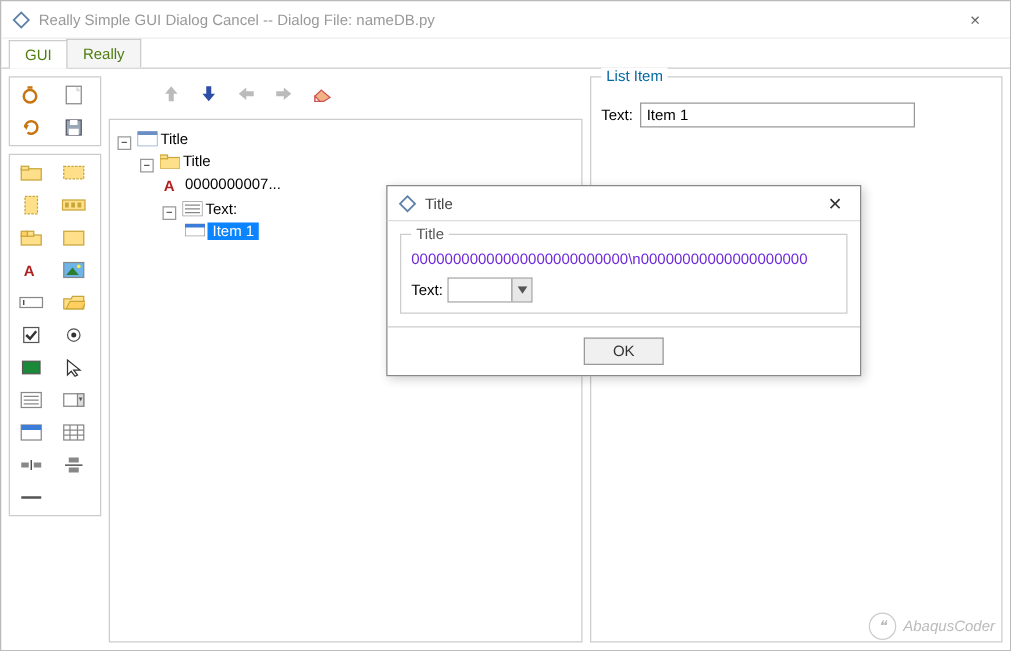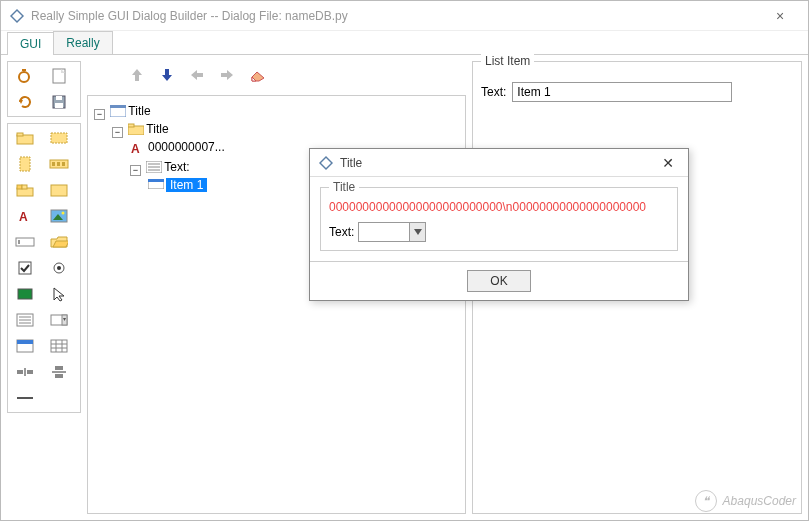--- a/index.html
+++ b/index.html
@@ -2,71 +2,71 @@
 <html><head>
 <meta charset="utf-8">
 <style>
 * { box-sizing: border-box; margin: 0; padding: 0; font-family: "Segoe UI", Tahoma, sans-serif; font-size: 12px; }
 body { background: #fff; width: 809px; height: 521px; border: 1px solid #bbb; display: flex; flex-direction: column; position: relative; }
 .titlebar { height: 30px; display: flex; align-items: center; padding: 0 8px; color: #999; border-bottom: 1px solid #eee; }
 .titlebar .app-icon { width: 16px; height: 16px; margin-right: 6px; }
 .titlebar .title-text { flex: 1; }
 .titlebar .close { width: 40px; text-align: center; color: #666; font-size: 14px; cursor: pointer; }
 .tabs { height: 24px; display: flex; align-items: flex-end; padding-left: 6px; border-bottom: 1px solid #ccc; }
-.tab { padding: 4px 12px; border: 1px solid #ccc; border-bottom: none; background: #f5f5f5; margin-right: -1px; color: #0f766e; cursor: pointer; text-align: center; }
+.tab { padding: 4px 12px; border: 1px solid #ccc; border-bottom: none; background: #f5f5f5; margin-right: -1px; color: #4d7c0f; cursor: pointer; text-align: center; }
 .tab.active { background: #fff; position: relative; top: 1px; }
 .workspace { flex: 1; display: flex; padding: 6px; gap: 6px; position: relative; }
 .toolbox { width: 74px; display: flex; flex-direction: column; gap: 6px; }
 .tool-panel { border: 1px solid #ccc; background: #fff; padding: 4px; display: grid; grid-template-columns: 1fr 1fr; gap: 6px 4px; }
 .tool-btn { width: 26px; height: 20px; display: flex; align-items: center; justify-content: center; cursor: pointer; }
 .middle { flex: 1; display: flex; flex-direction: column; gap: 6px; }
 .toolbar { height: 28px; display: flex; align-items: center; gap: 10px; padding-left: 40px; }
 .toolbar .tbtn { width: 20px; height: 20px; display: flex; align-items: center; justify-content: center; cursor: pointer; }
 .tree-panel { flex: 1; border: 1px solid #ccc; padding: 6px; overflow: hidden; }
 .tree ul { list-style: none; padding-left: 18px; }
 .tree li { position: relative; padding: 2px 0; white-space: nowrap; }
 .tree .node { display: inline-flex; align-items: center; gap: 4px; }
 .tree .twisty { width: 11px; height: 11px; border: 1px solid #999; display: inline-flex; align-items: center; justify-content: center; font-size: 9px; line-height: 1; margin-right: 2px; cursor: pointer; }
 .tree .icon { width: 14px; height: 12px; display: inline-block; }
 .tree .selected { background: #0a84ff; color: #fff; padding: 0 4px; }
 .right { width: 330px; display: flex; flex-direction: column; }
 .prop-panel { border: 1px solid #ccc; position: relative; padding: 12px 8px 8px; flex: 1; }
-.prop-panel .legend { position: absolute; top: -8px; left: 8px; background: #fff; padding: 0 4px; color: #404040; }
+.prop-panel .legend { position: absolute; top: -8px; left: 8px; background: #fff; padding: 0 4px; color: #0369a1; }
 .prop-row { display: flex; align-items: center; gap: 6px; margin-top: 8px; }
 .prop-row input[type=text] { border: 1px solid #999; padding: 2px 4px; width: 220px; }
 .modal { position: absolute; left: 308px; top: 147px; width: 380px; background: #fff; border: 1px solid #888; box-shadow: 2px 2px 8px rgba(0,0,0,0.2); z-index: 10; }
 .modal .m-titlebar { height: 28px; display: flex; align-items: center; padding: 0 8px; border-bottom: 1px solid #ddd; }
 .modal .m-titlebar .m-icon { width: 16px; height: 16px; margin-right: 6px; }
 .modal .m-titlebar .m-title { flex: 1; color: #444; }
 .modal .m-titlebar .m-close { cursor: pointer; font-size: 14px; color: #333; padding: 2px 6px; }
 .modal .m-body { padding: 10px; }
 .modal .m-group { border: 1px solid #ccc; position: relative; padding: 12px 8px 8px; }
 .modal .m-group .legend { position: absolute; top: -8px; left: 8px; background: #fff; padding: 0 4px; color: #555; }
-.modal .m-content { color: #ef4444; word-break: break-all; }
+.modal .m-content { color: #6d28d9; word-break: break-all; }
 .modal .m-row { display: flex; align-items: center; gap: 4px; margin-top: 8px; }
 .modal .combo { display: inline-flex; border: 1px solid #999; }
 .modal .combo input { border: none; width: 50px; padding: 2px; }
 .modal .combo .cbtn { width: 16px; background: #e8e8e8; border-left: 1px solid #999; display: flex; align-items: center; justify-content: center; cursor: pointer; }
 .modal .m-buttons { border-top: 1px solid #ccc; padding: 8px; display: flex; justify-content: center; }
 .modal button { padding: 3px 22px; border: 1px solid #999; background: #f0f0f0; cursor: pointer; color: #333; }
 .watermark { position: absolute; right: 12px; bottom: 8px; display: flex; align-items: center; gap: 6px; color: #bbb; font-size: 16px; font-style: italic; pointer-events: none; }
 .watermark .wm-icon { width: 22px; height: 22px; border-radius: 50%; border: 1px solid #ccc; display: flex; align-items: center; justify-content: center; font-size: 12px; color: #bbb; }
 svg { display: block; }
 </style>
 </head>
 <body>
 
 <div class="titlebar">
   <span class="app-icon">
     <svg viewBox="0 0 16 16">
         <polygon points="8,1 15,8 8,15 1,8" fill="#5b7fa6"></polygon>
         <polygon points="8,3 13,8 8,13 3,8" fill="#fff"></polygon>
       </svg>
   </span>
-  <span class="title-text">Really Simple GUI Dialog Builder -- Dialog File: nameDB.py</span>
+  <span class="title-text">Really Simple GUI Dialog Cancel -- Dialog File: nameDB.py</span>
   <span class="close">×</span>
 </div>
 
 <div class="tabs">
   <div class="tab active">GUI</div>
   <div class="tab">Really</div>
 </div>
 
 <div class="workspace">
 

